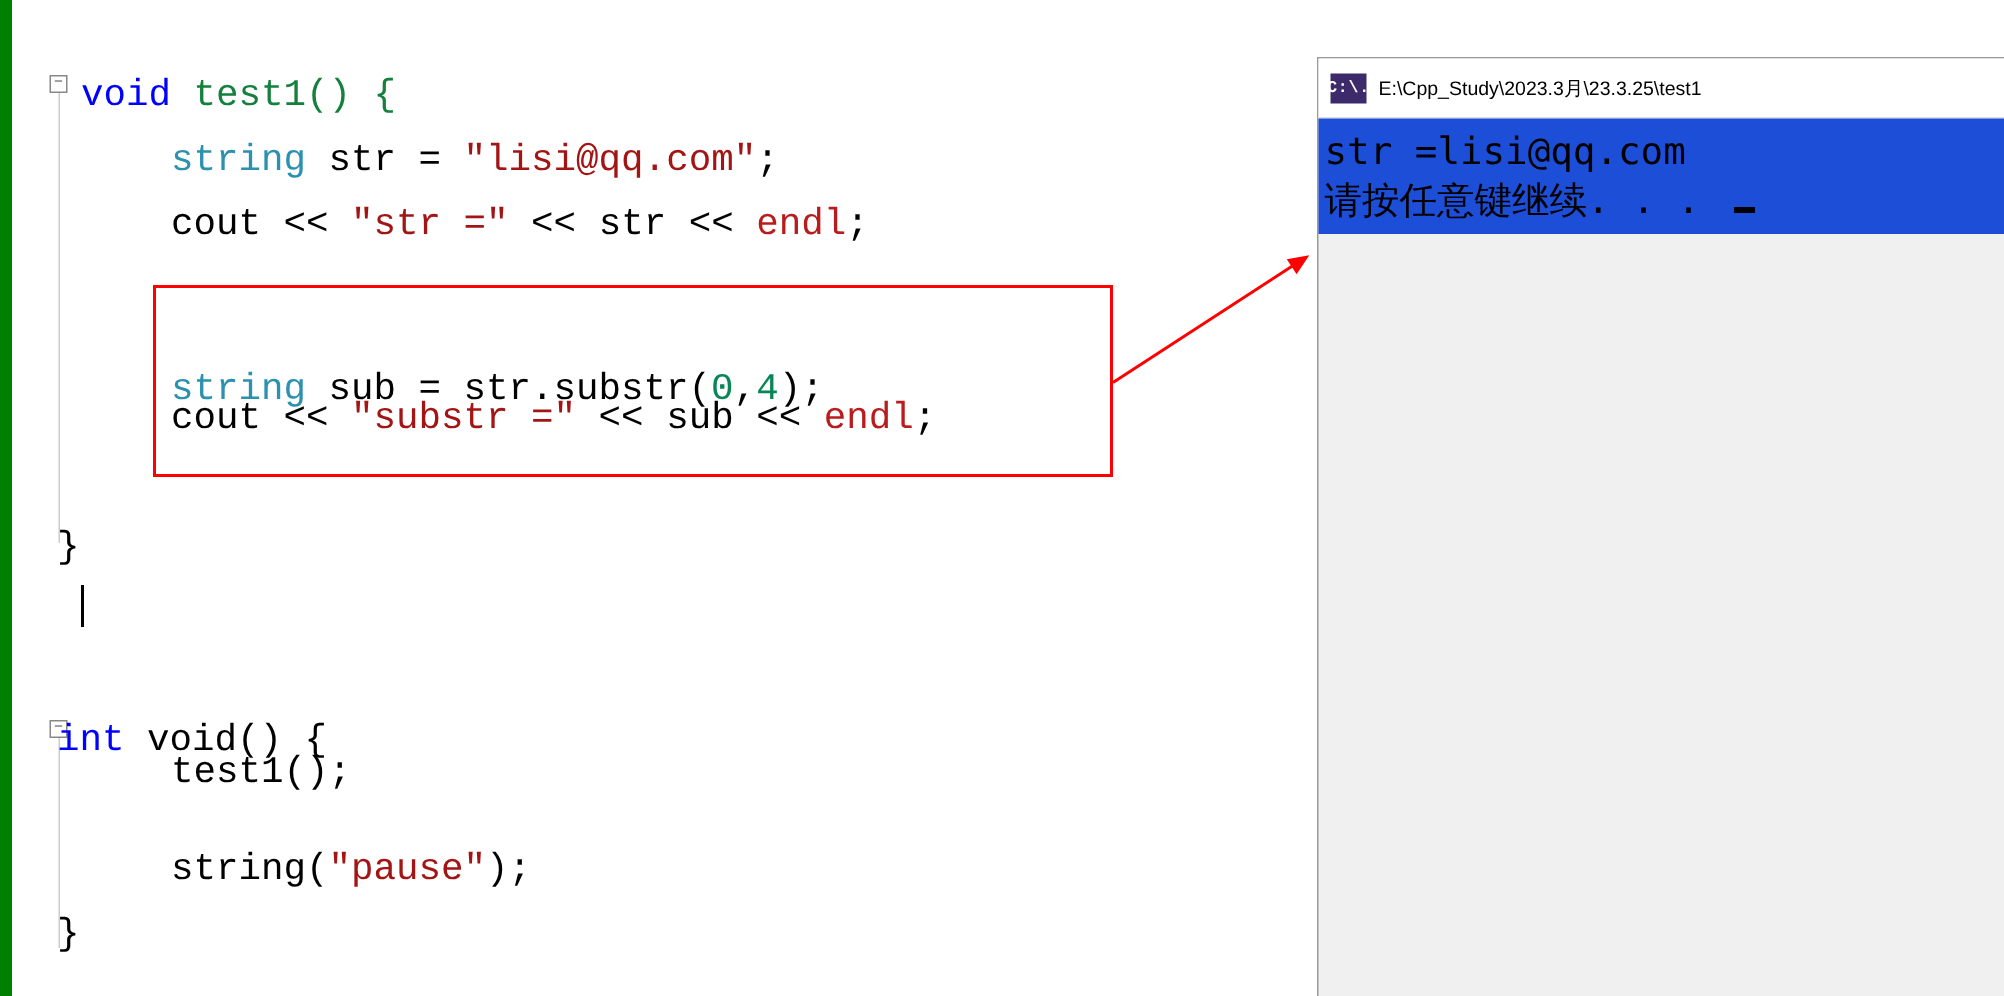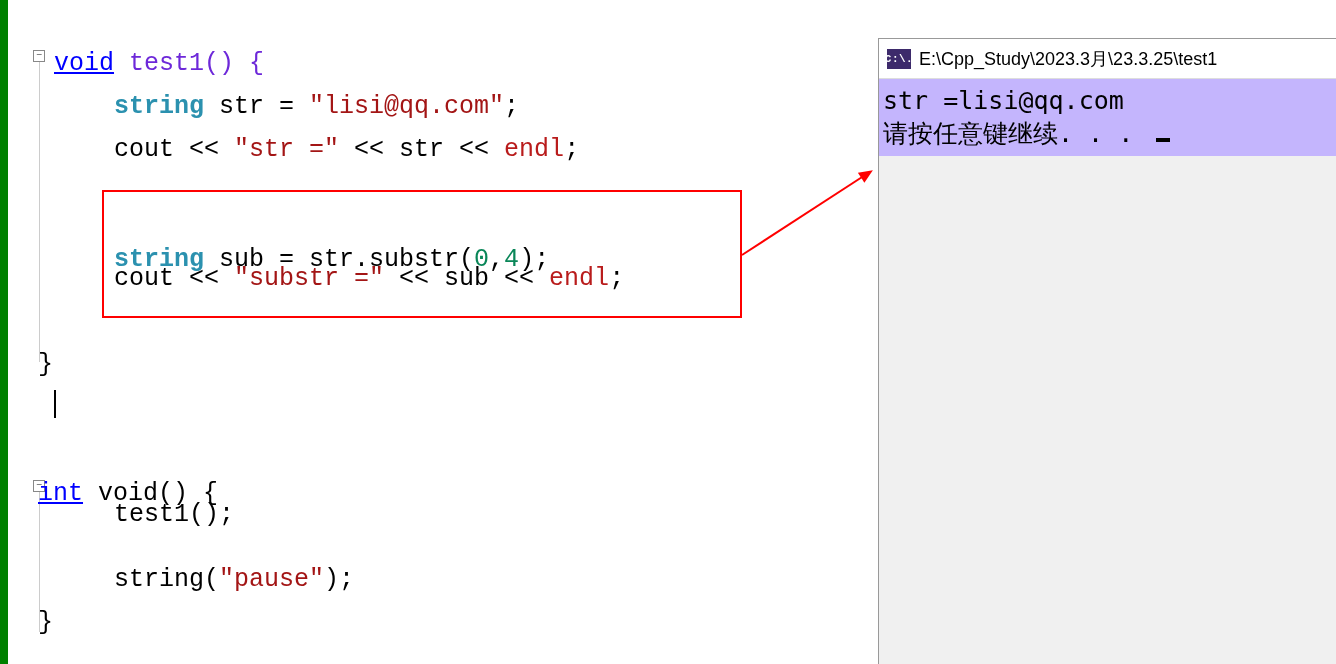--- a/index.html
+++ b/index.html
@@ -42,25 +42,25 @@
     width: 1px;
     background: #ccc;
     left: 31px;
   }
   .code-line {
     position: absolute;
     left: 46px;
     white-space: pre;
     color: #000000;
   }
-  .kw   { color: #0000ff; text-decoration: underline; }
+  .kw   { color: #0000ff; }
   .str  { color: #a31515; }
   .num  { color: #098658; }
-  .cls  { color: #2b91af; font-weight: bold; }
-  .id   { color: #6d28d9; }
+  .cls  { color: #2b91af; }
+  .id   { color: #15803d; }
   .brown{ color: #b91c1c; }
 
   .caret-line {
     position: absolute;
     left: 46px;
     width: 2px; height: 28px;
     background: #000;
   }
 
   .red-box {
@@ -109,33 +109,33 @@
     font-size: 11px;
     font-weight: bold;
     display: inline-flex;
     align-items: center;
     justify-content: center;
     margin-right: 8px;
     letter-spacing: 0.5px;
   }
   .console-title {
     font-family: 'Segoe UI', Tahoma, sans-serif;
-    font-size: 18px;
+    font-size: 13px;
     color: #000;
     white-space: nowrap;
     overflow: hidden;
     text-align: center;
   }
   .console-body {
     padding: 6px 4px;
     font-family: 'NSimSun','SimSun', Consolas, monospace;
     font-size: 25px;
     line-height: 1.3;
     color: #000;
-    background: #c4b5fd;
+    background: #1d4ed8;
   }
   .console-body .ln { white-space: pre; }
 
   .cursor-block {
     display: inline-block;
     width: 14px; height: 4px;
     background: #000;
     vertical-align: baseline;
     margin-left: 8px;
   }

